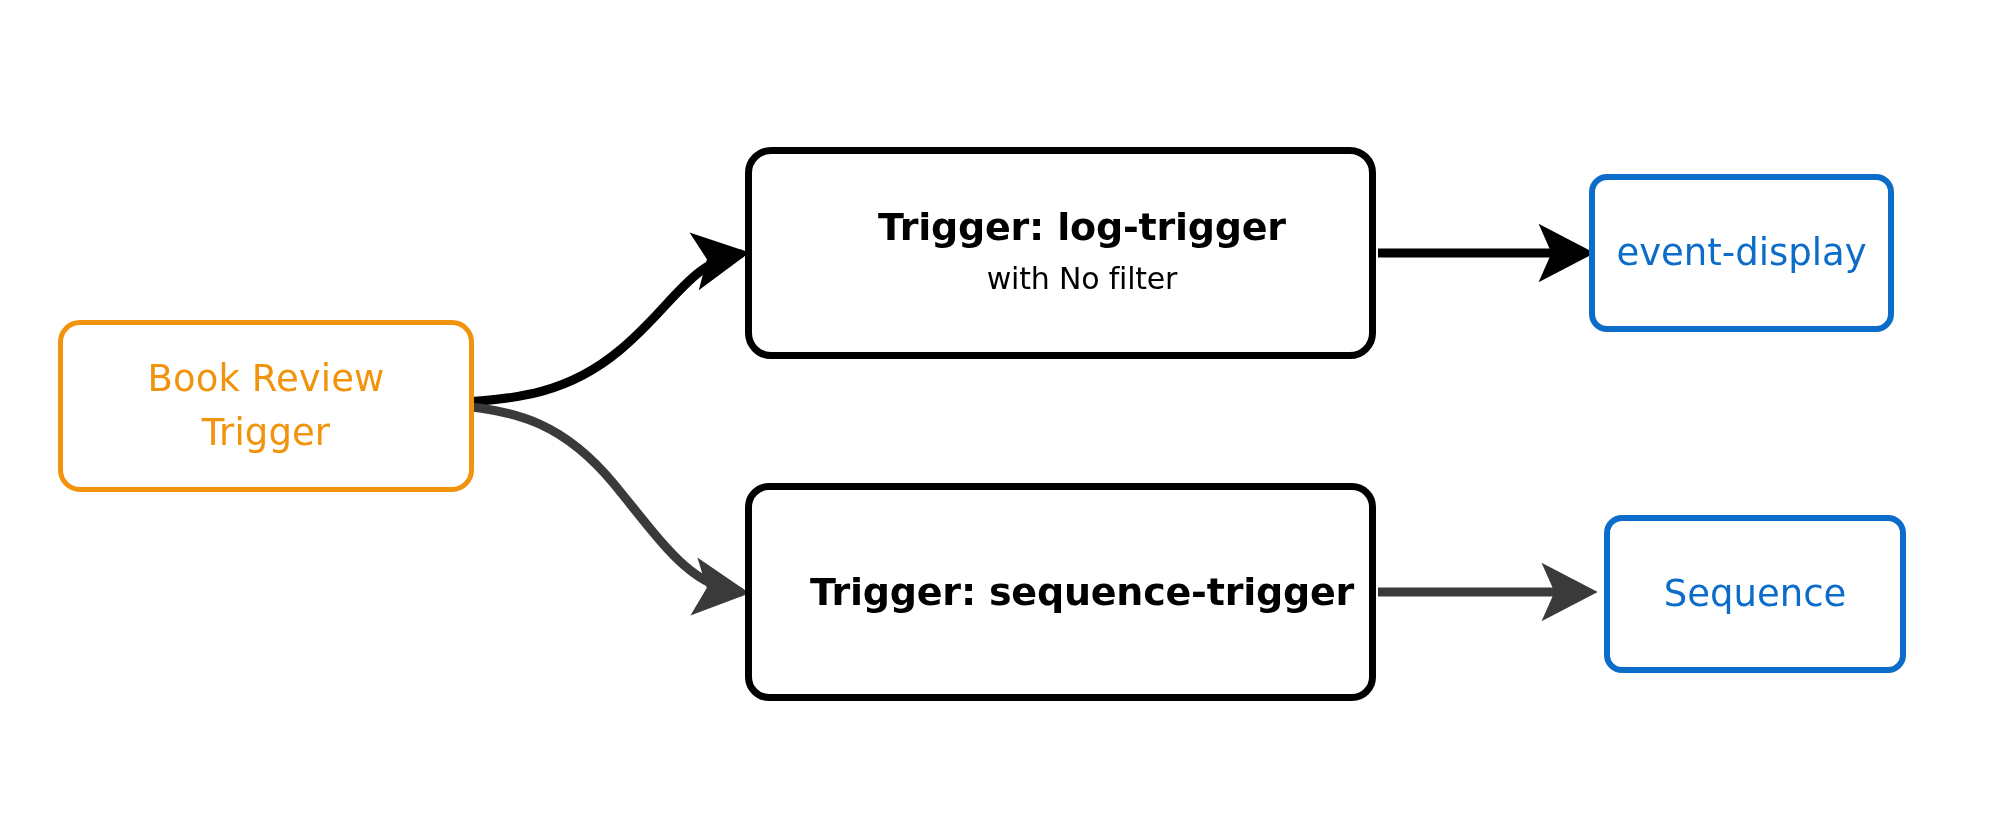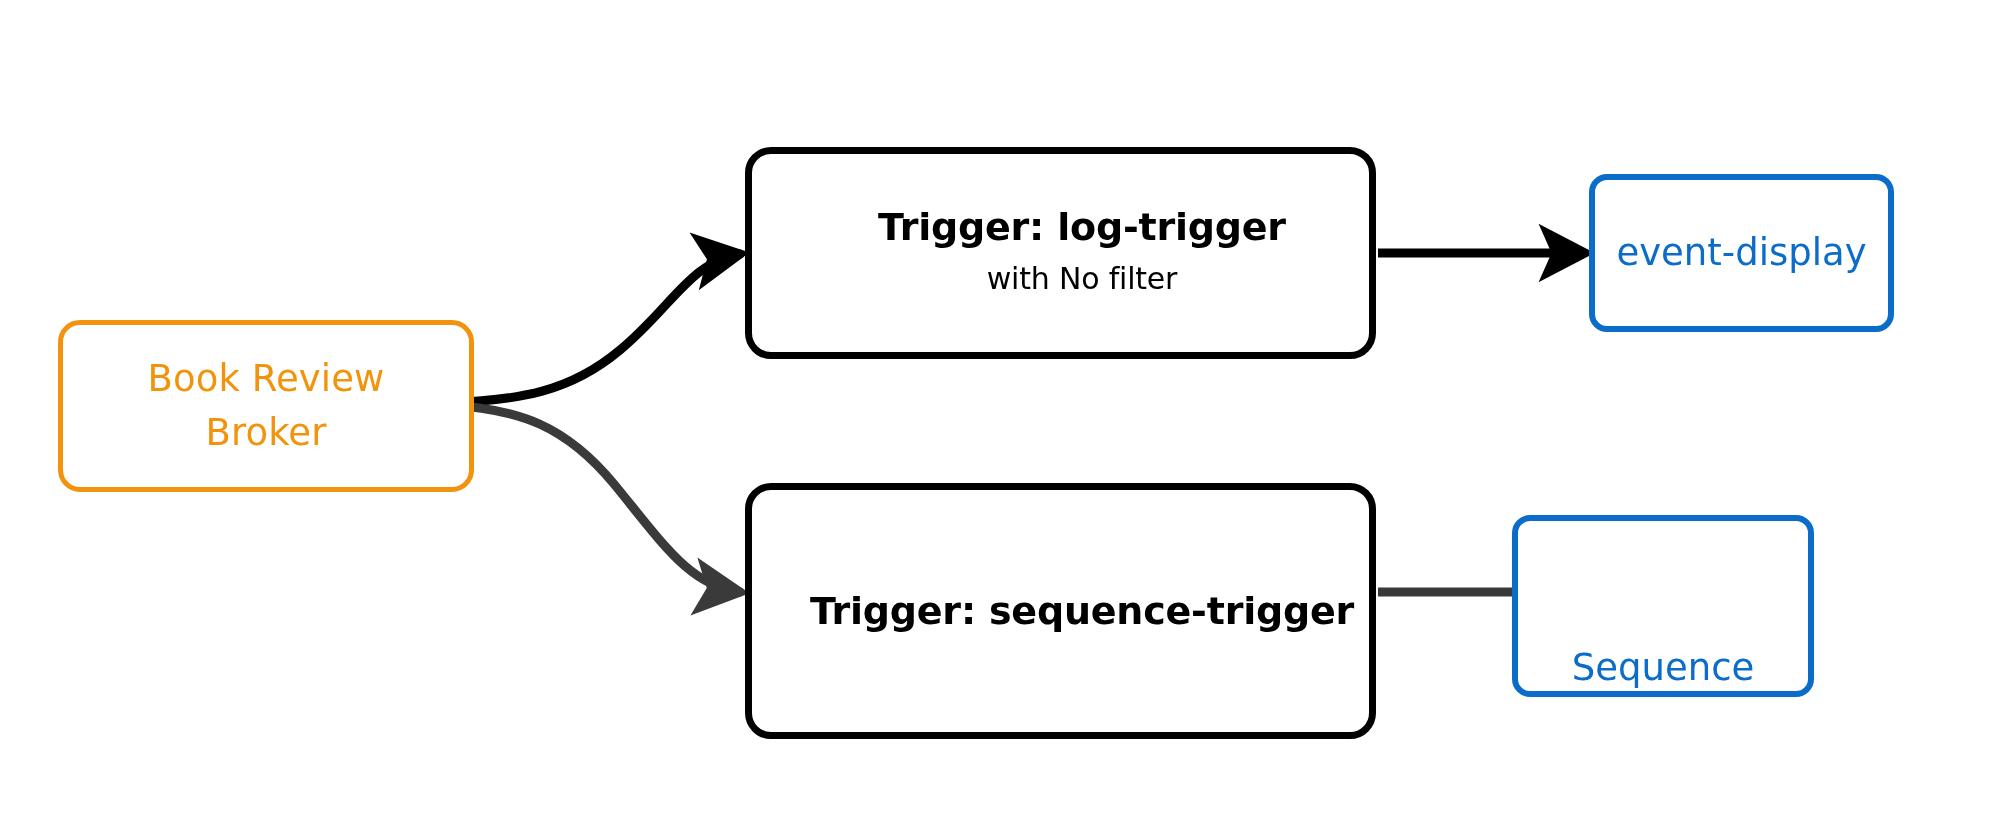--- a/index.html
+++ b/index.html
@@ -56,21 +56,22 @@
     border-radius: 26px;
     color: #000000;
     padding-left: 43px;
   }
   .node-trigger-log {
     top: 147px;
     height: 212px;
   }
   .node-trigger-seq {
     top: 483px;
-    height: 256px;
+    height: 218px;
+    border-radius: 24px;
   }
   .node-trigger .title {
     font-size: 38px;
     line-height: 52px;
     font-weight: bold;
     letter-spacing: -0.2px;
   }
   .node-trigger .sub {
     font-size: 30px;
     line-height: 52px;
@@ -87,25 +88,24 @@
     line-height: 46px;
   }
   .node-sink-event {
     left: 1589px;
     top: 174px;
     width: 305px;
     height: 158px;
     justify-content: center;
   }
   .node-sink-sequence {
-    left: 1512px;
+    left: 1604px;
     top: 515px;
     width: 302px;
-    height: 182px;
-    justify-content: flex-end;
+    height: 158px;
   }
 </style>
 </head>
 <body>
 
 <div id="canvas">
 
   <svg id="edges" viewBox="0 0 1999 831" xmlns="http://www.w3.org/2000/svg">
     <defs>
       <marker id="arrow-black" viewBox="0 0 12 12" refX="9.2" refY="6" markerWidth="7.2" markerHeight="7.2" orient="auto-start-reverse">
@@ -120,21 +120,21 @@
 
     <path d="M 448 405 C 520 409 566 426 614 484 C 664 545 690 586 740 592" fill="none" stroke="#3A3A3A" stroke-width="9" stroke-linecap="round" marker-end="url(#arrow-gray)"></path>
 
     <path d="M 1378 253 L 1585 253" fill="none" stroke="#000000" stroke-width="9" stroke-linecap="butt" marker-end="url(#arrow-black)"></path>
 
     <path d="M 1378 592 L 1588 592" fill="none" stroke="#3A3A3A" stroke-width="9" stroke-linecap="butt" marker-end="url(#arrow-gray)"></path>
   </svg>
 
   <div class="node node-broker">
     <div class="line">Book Review</div>
-    <div class="line">Broker</div>
+    <div class="line">Trigger</div>
   </div>
 
   <div class="node node-trigger node-trigger-log">
     <div class="title">Trigger: log-trigger</div>
     <div class="sub">with No filter</div>
   </div>
 
   <div class="node node-trigger node-trigger-seq">
     <div class="title">Trigger: sequence-trigger</div>
   </div>

